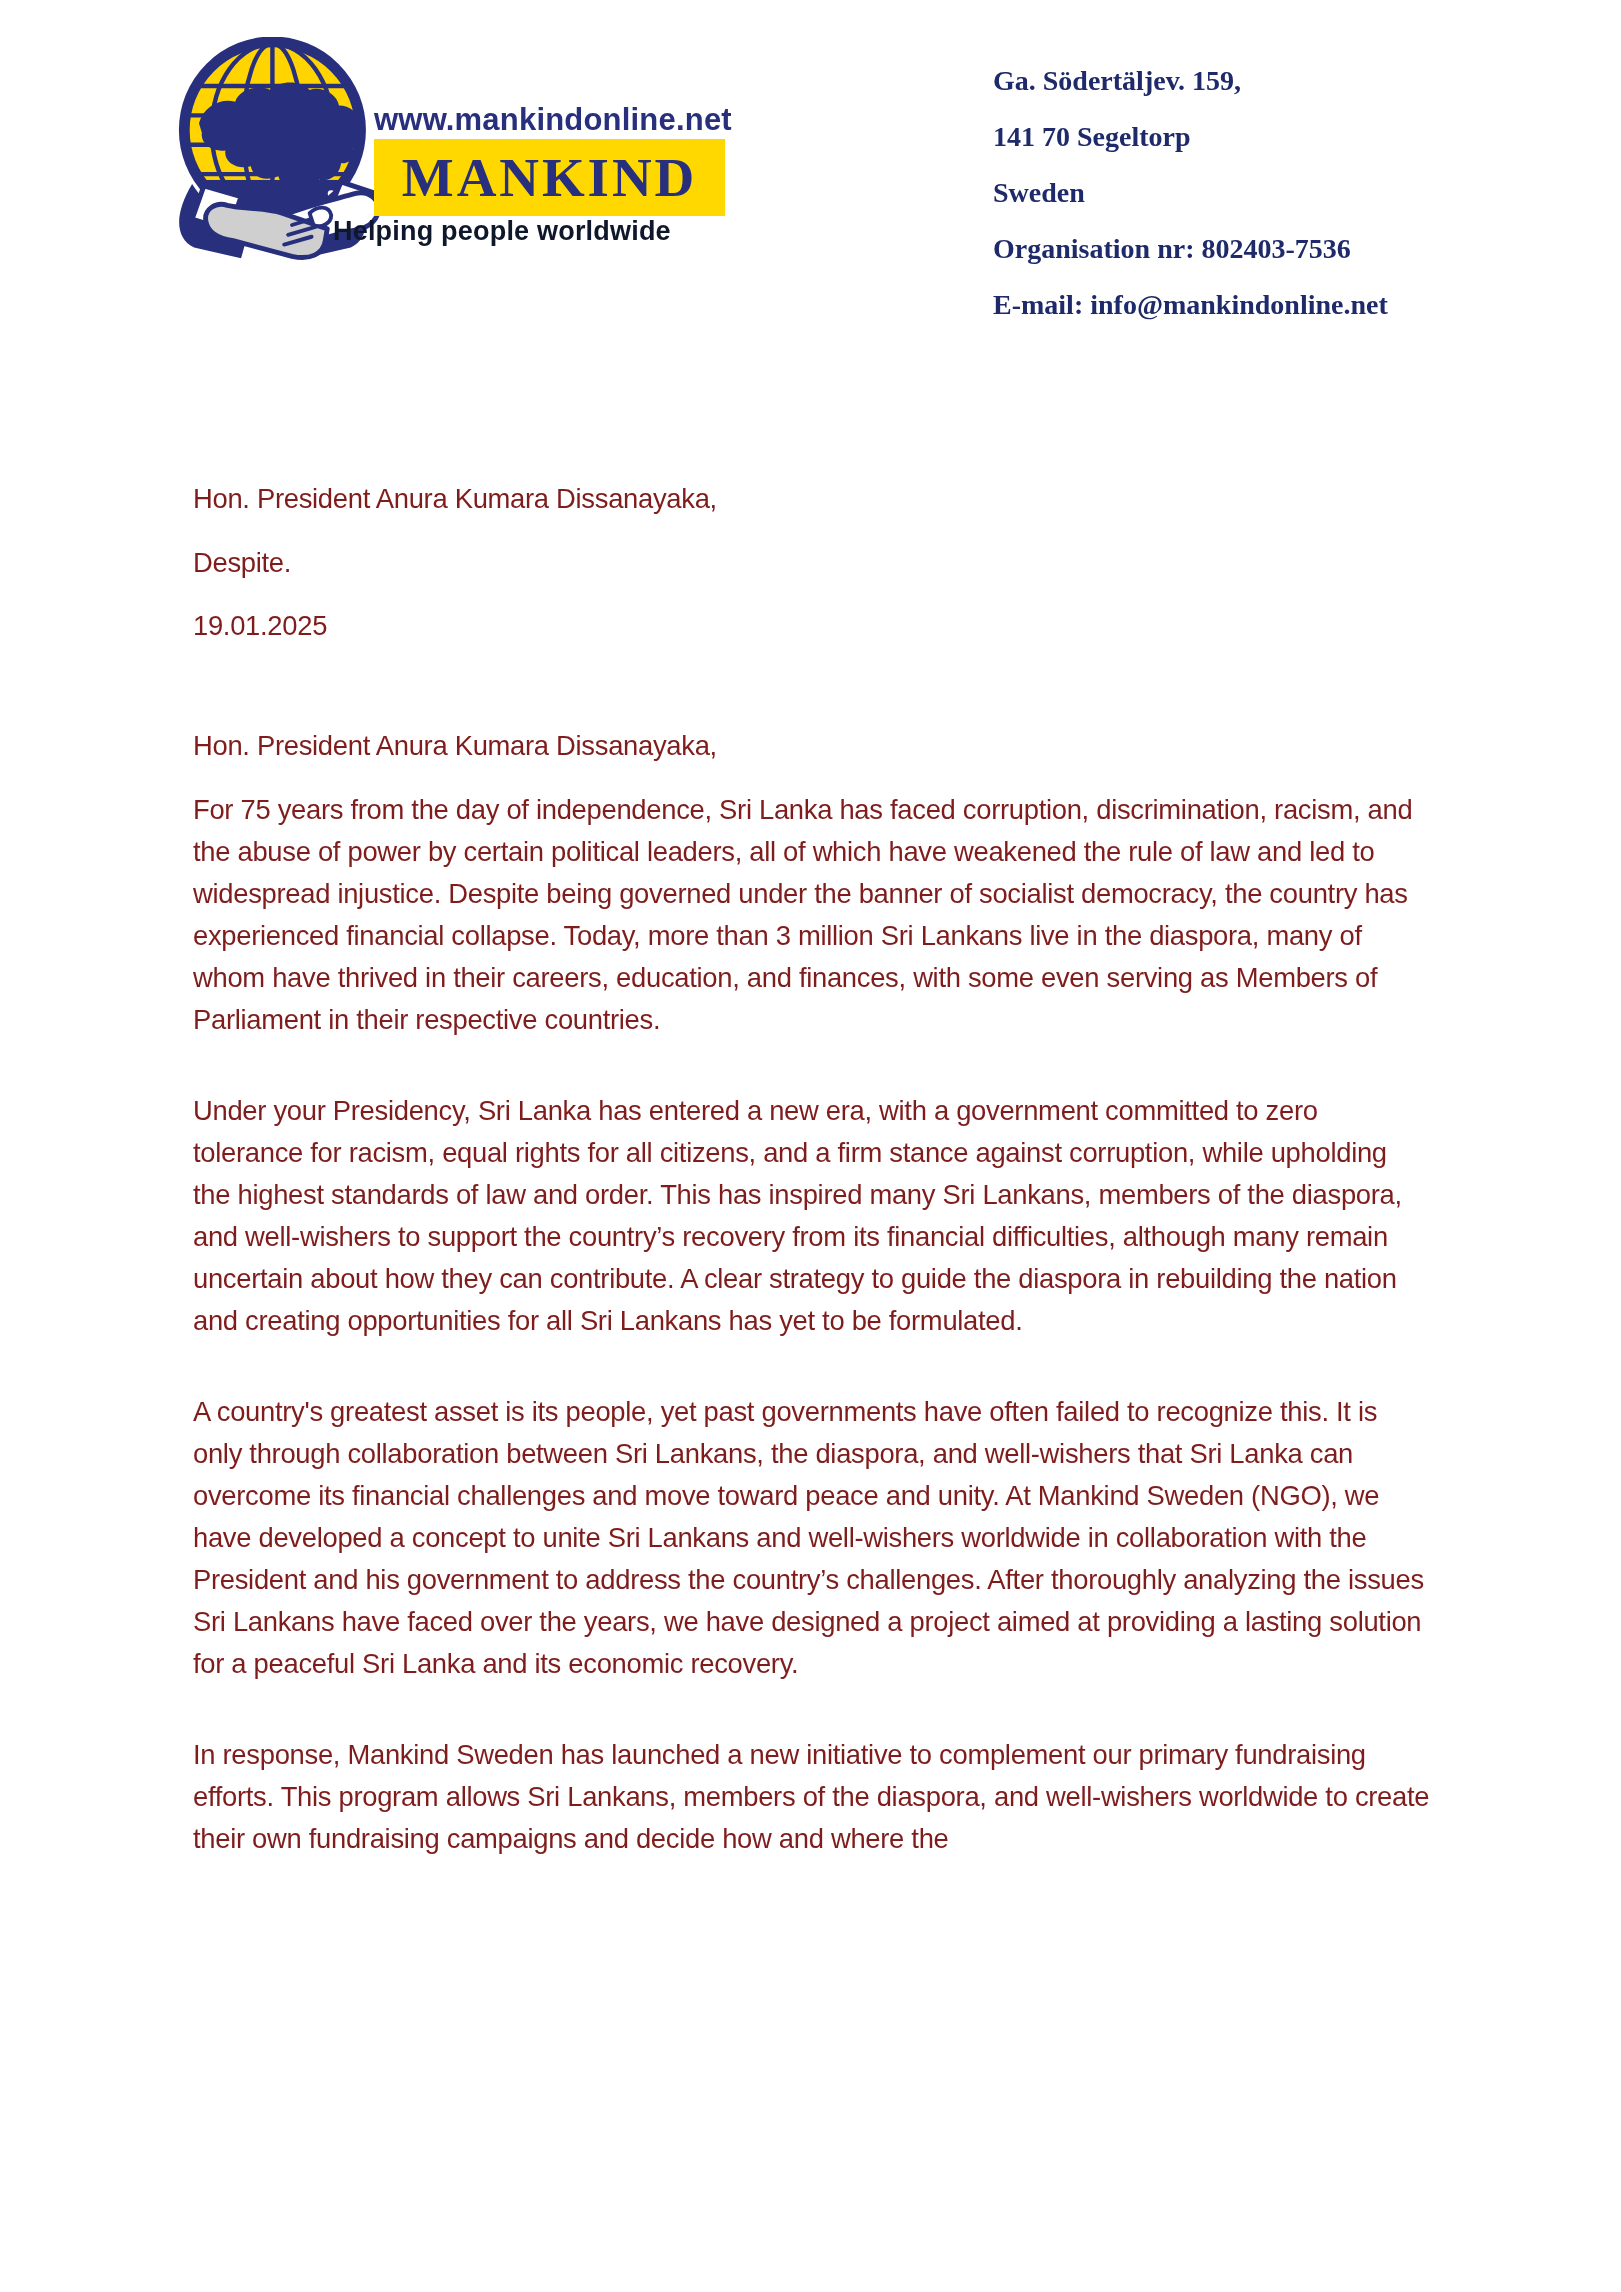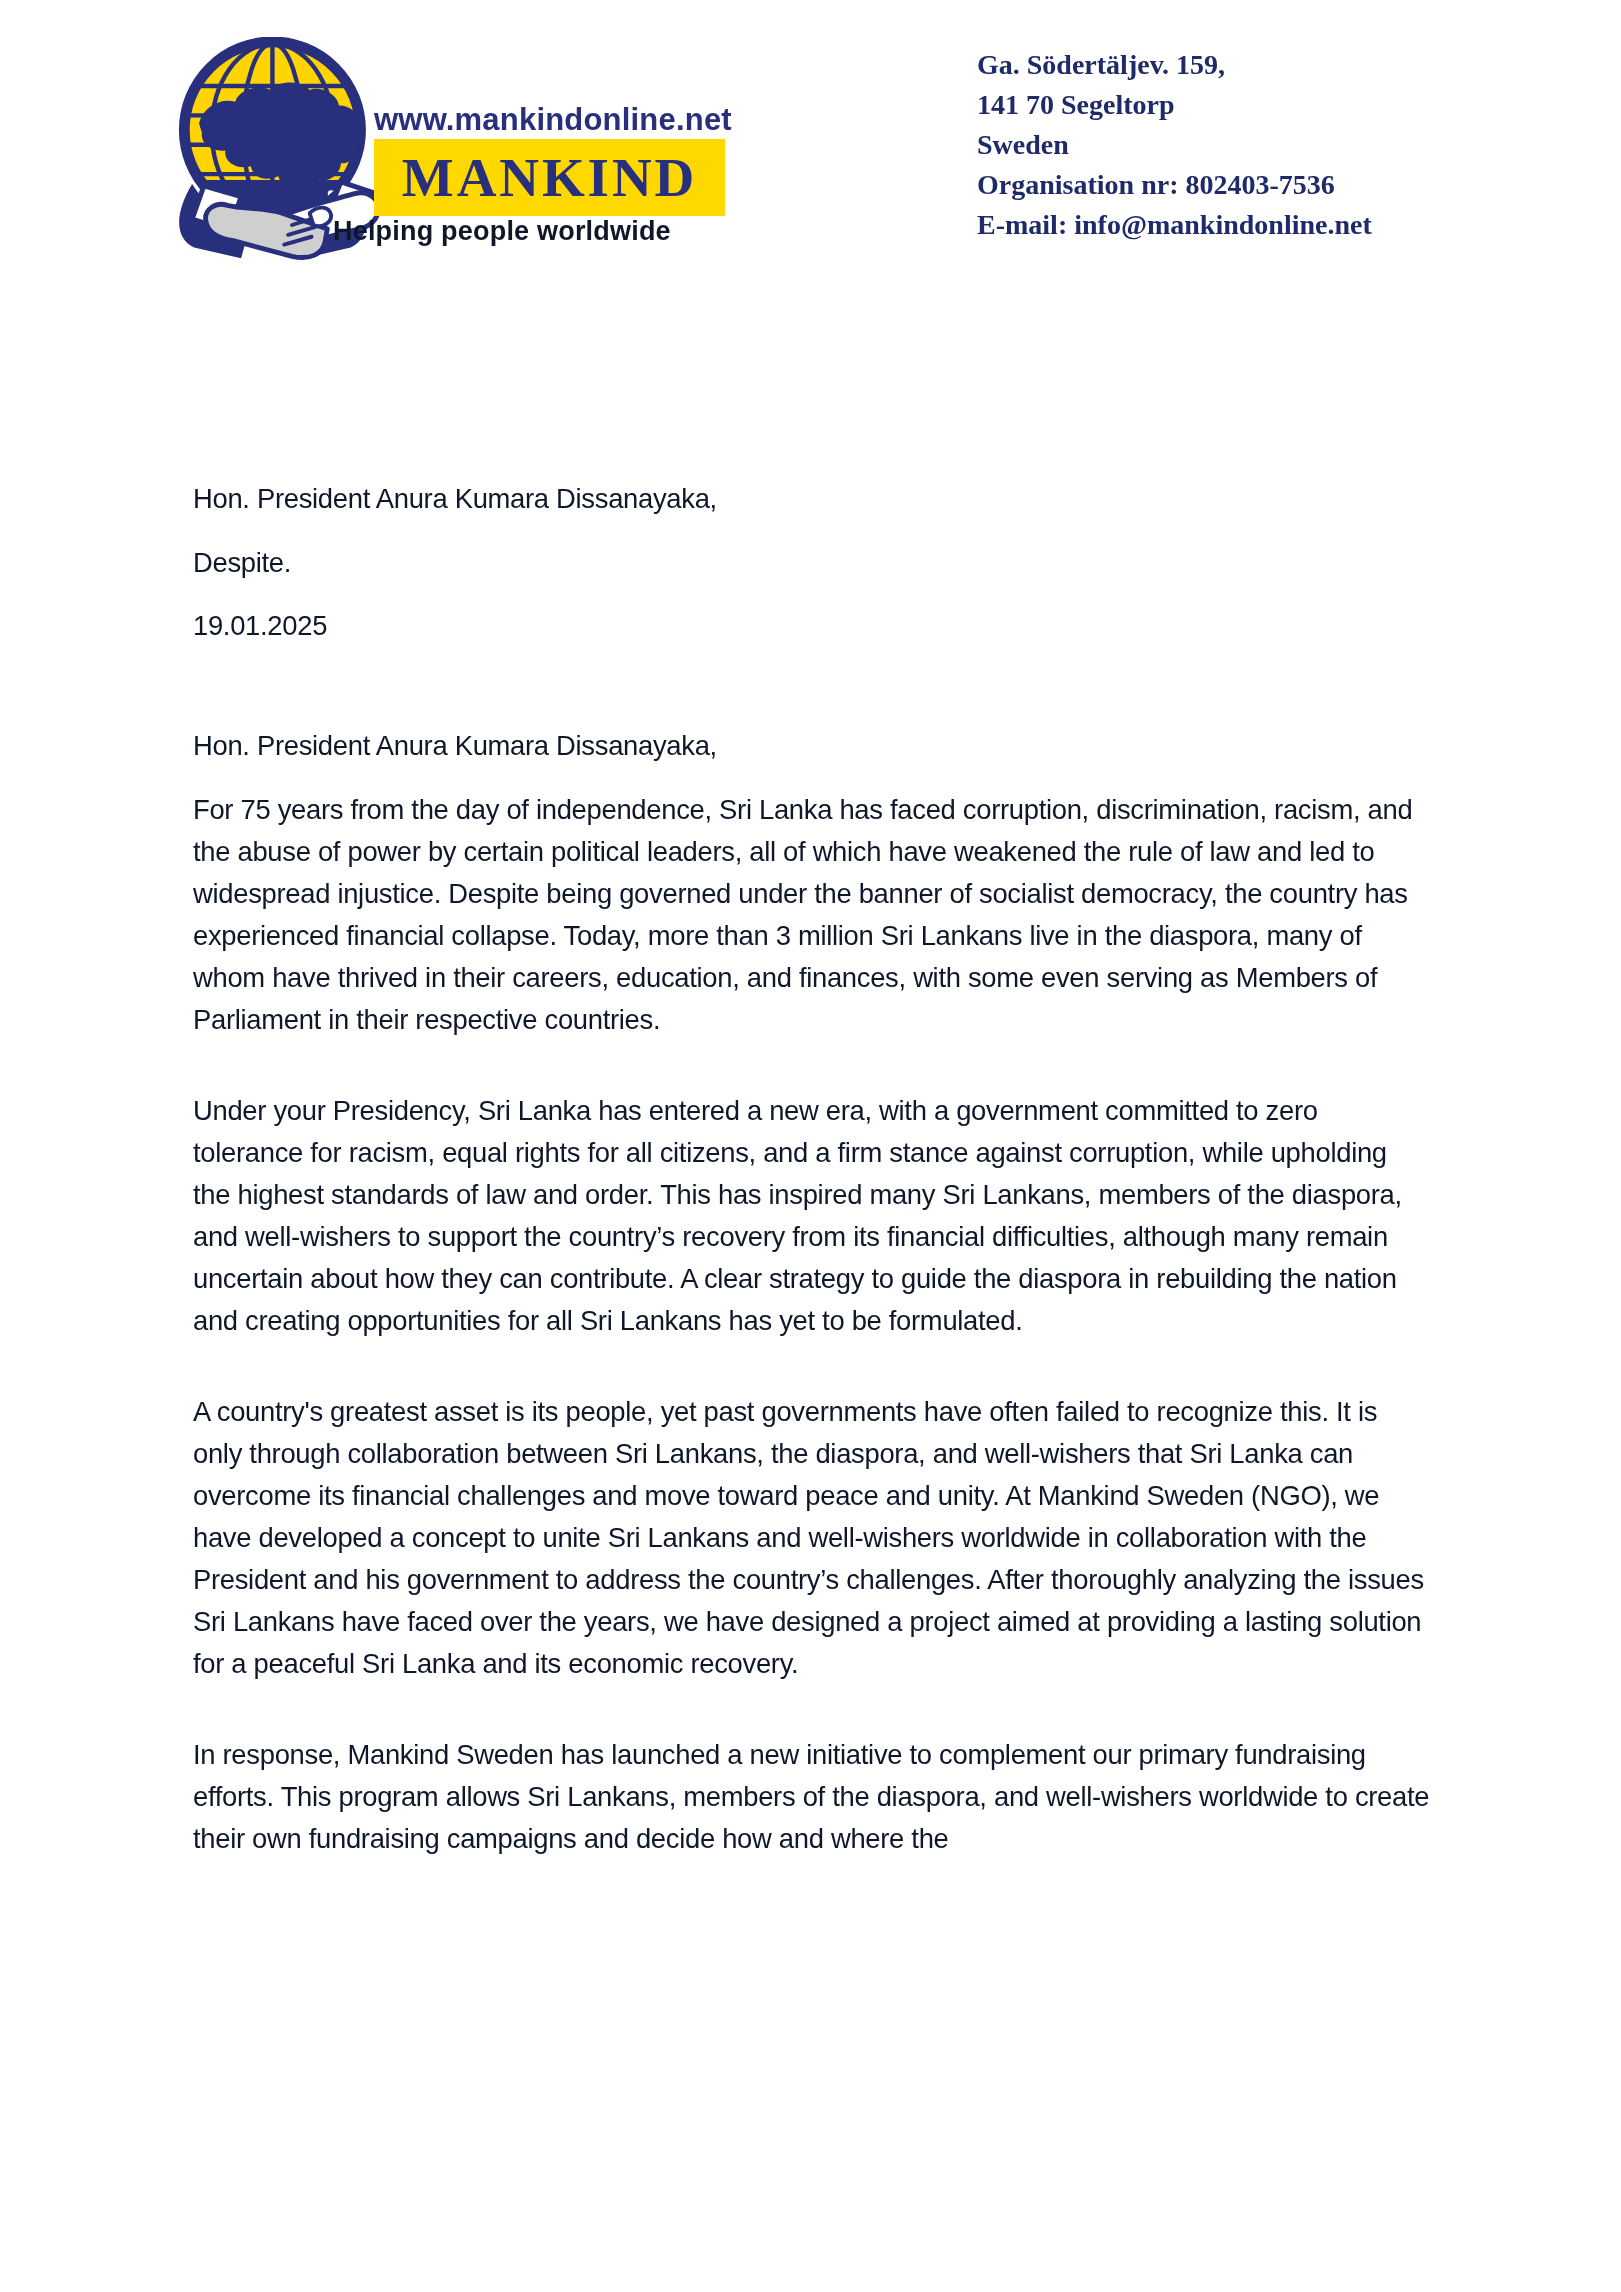--- a/index.html
+++ b/index.html
@@ -28,25 +28,25 @@
   }
   .logo-tagline{
     position:absolute;left:333px;top:216px;
     font-weight:bold;font-size:27px;color:#0f172a;letter-spacing:0.2px;
   }
   .org-info{
     position:absolute;left:977px;top:45px;
     font-family:"Liberation Serif","DejaVu Serif",serif;
     font-weight:600;font-size:28px;line-height:40px;color:#1e2a6a;
   }
-  .org-info p{margin:0;}
+  .org-info p{margin:16px;}
   
   .letter{
     position:absolute;left:193px;top:478px;width:1237px;
-    font-size:27.4px;line-height:42px;color:#0f172a;letter-spacing:-0.3px;
+    font-size:27.4px;line-height:42px;color:#7f1d1d;letter-spacing:-0.3px;
   }
   .letter p{margin:0 0 21.6px 0;}
   .letter .salutation{margin-top:78px;margin-bottom:21.6px;}
   .letter .para{margin-bottom:49px;}
 </style>
 </head>
 <body>
 
 <div class="page">
 

